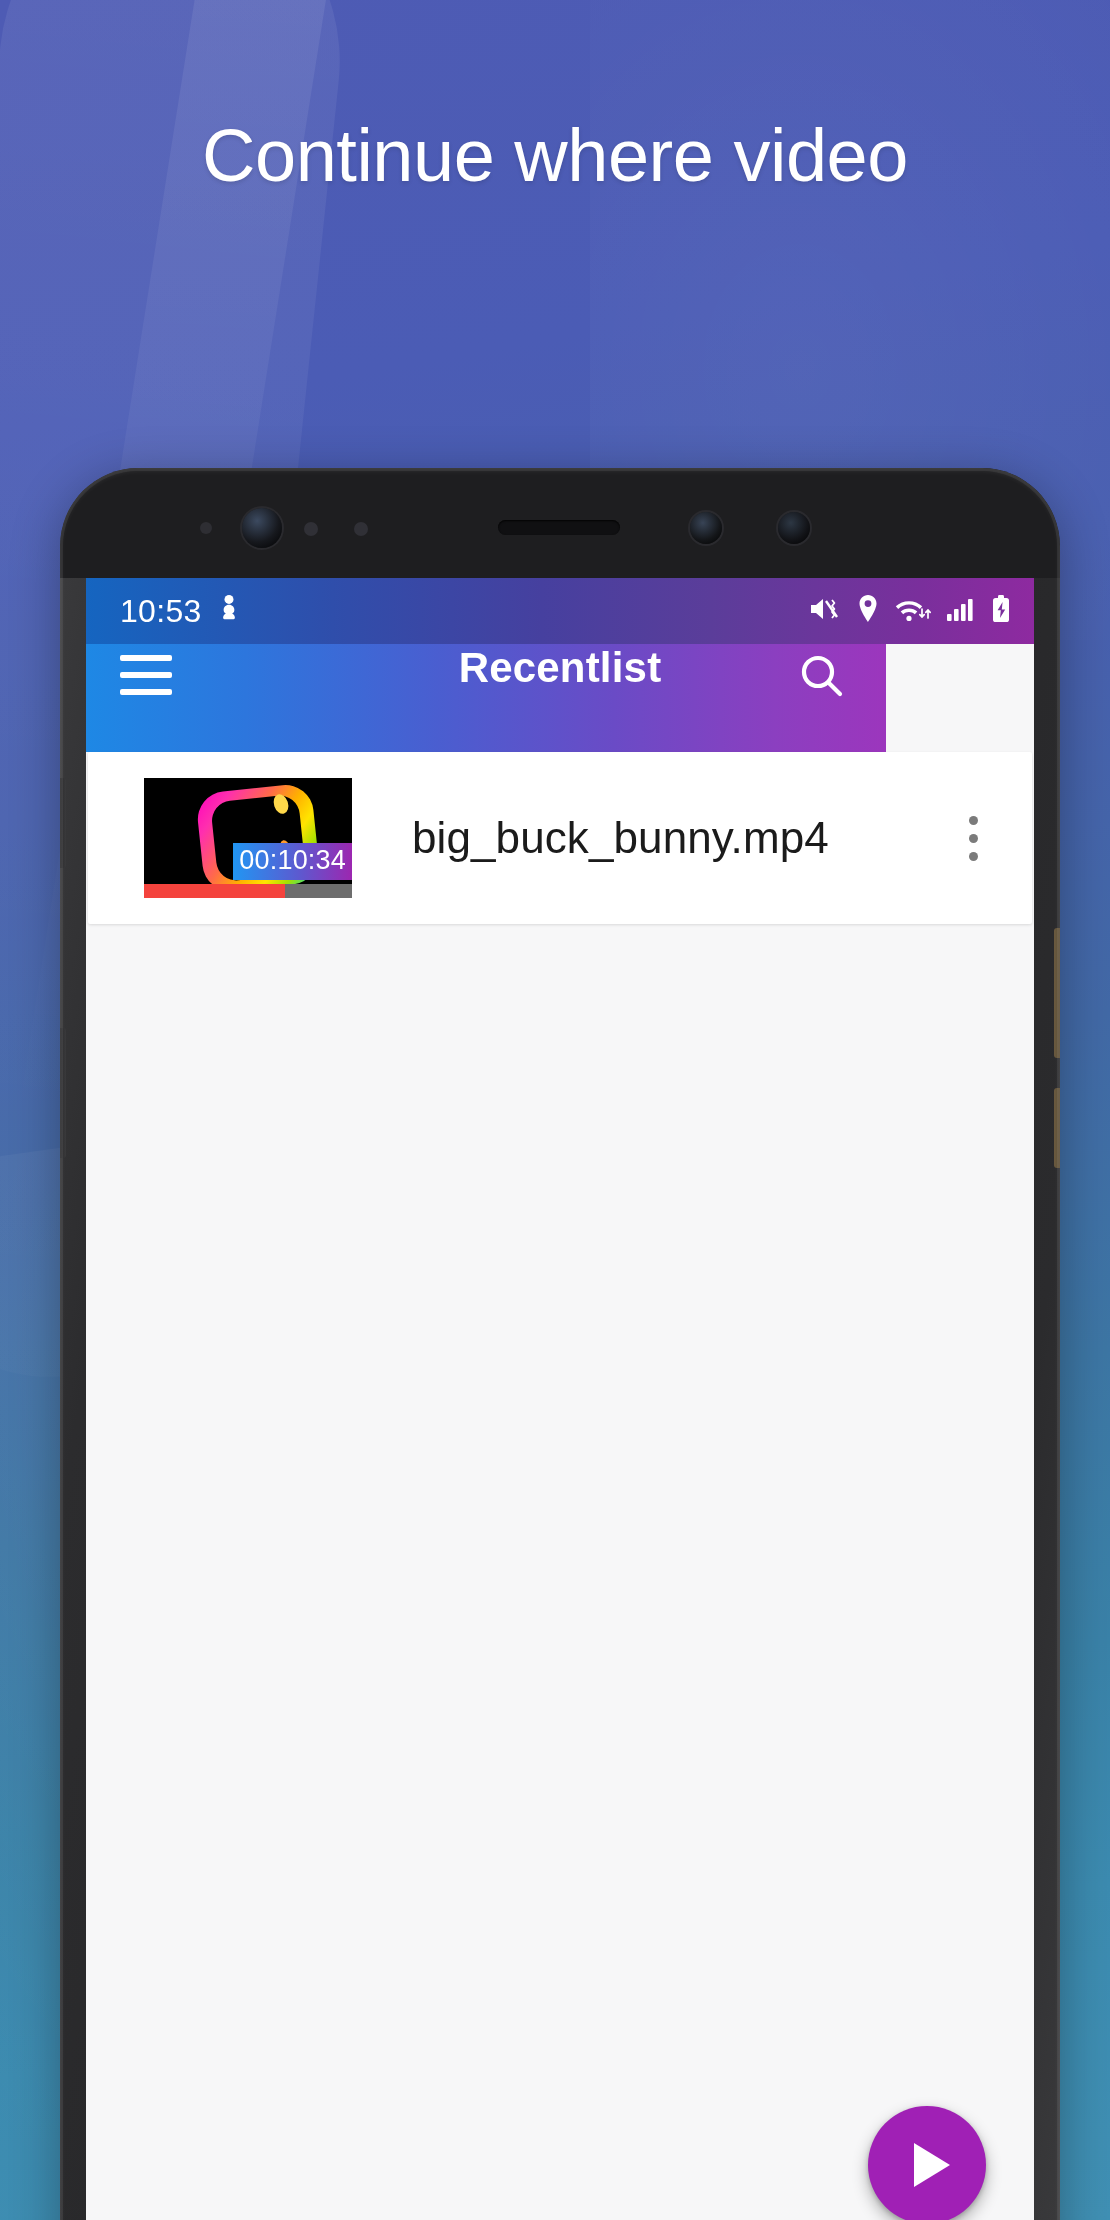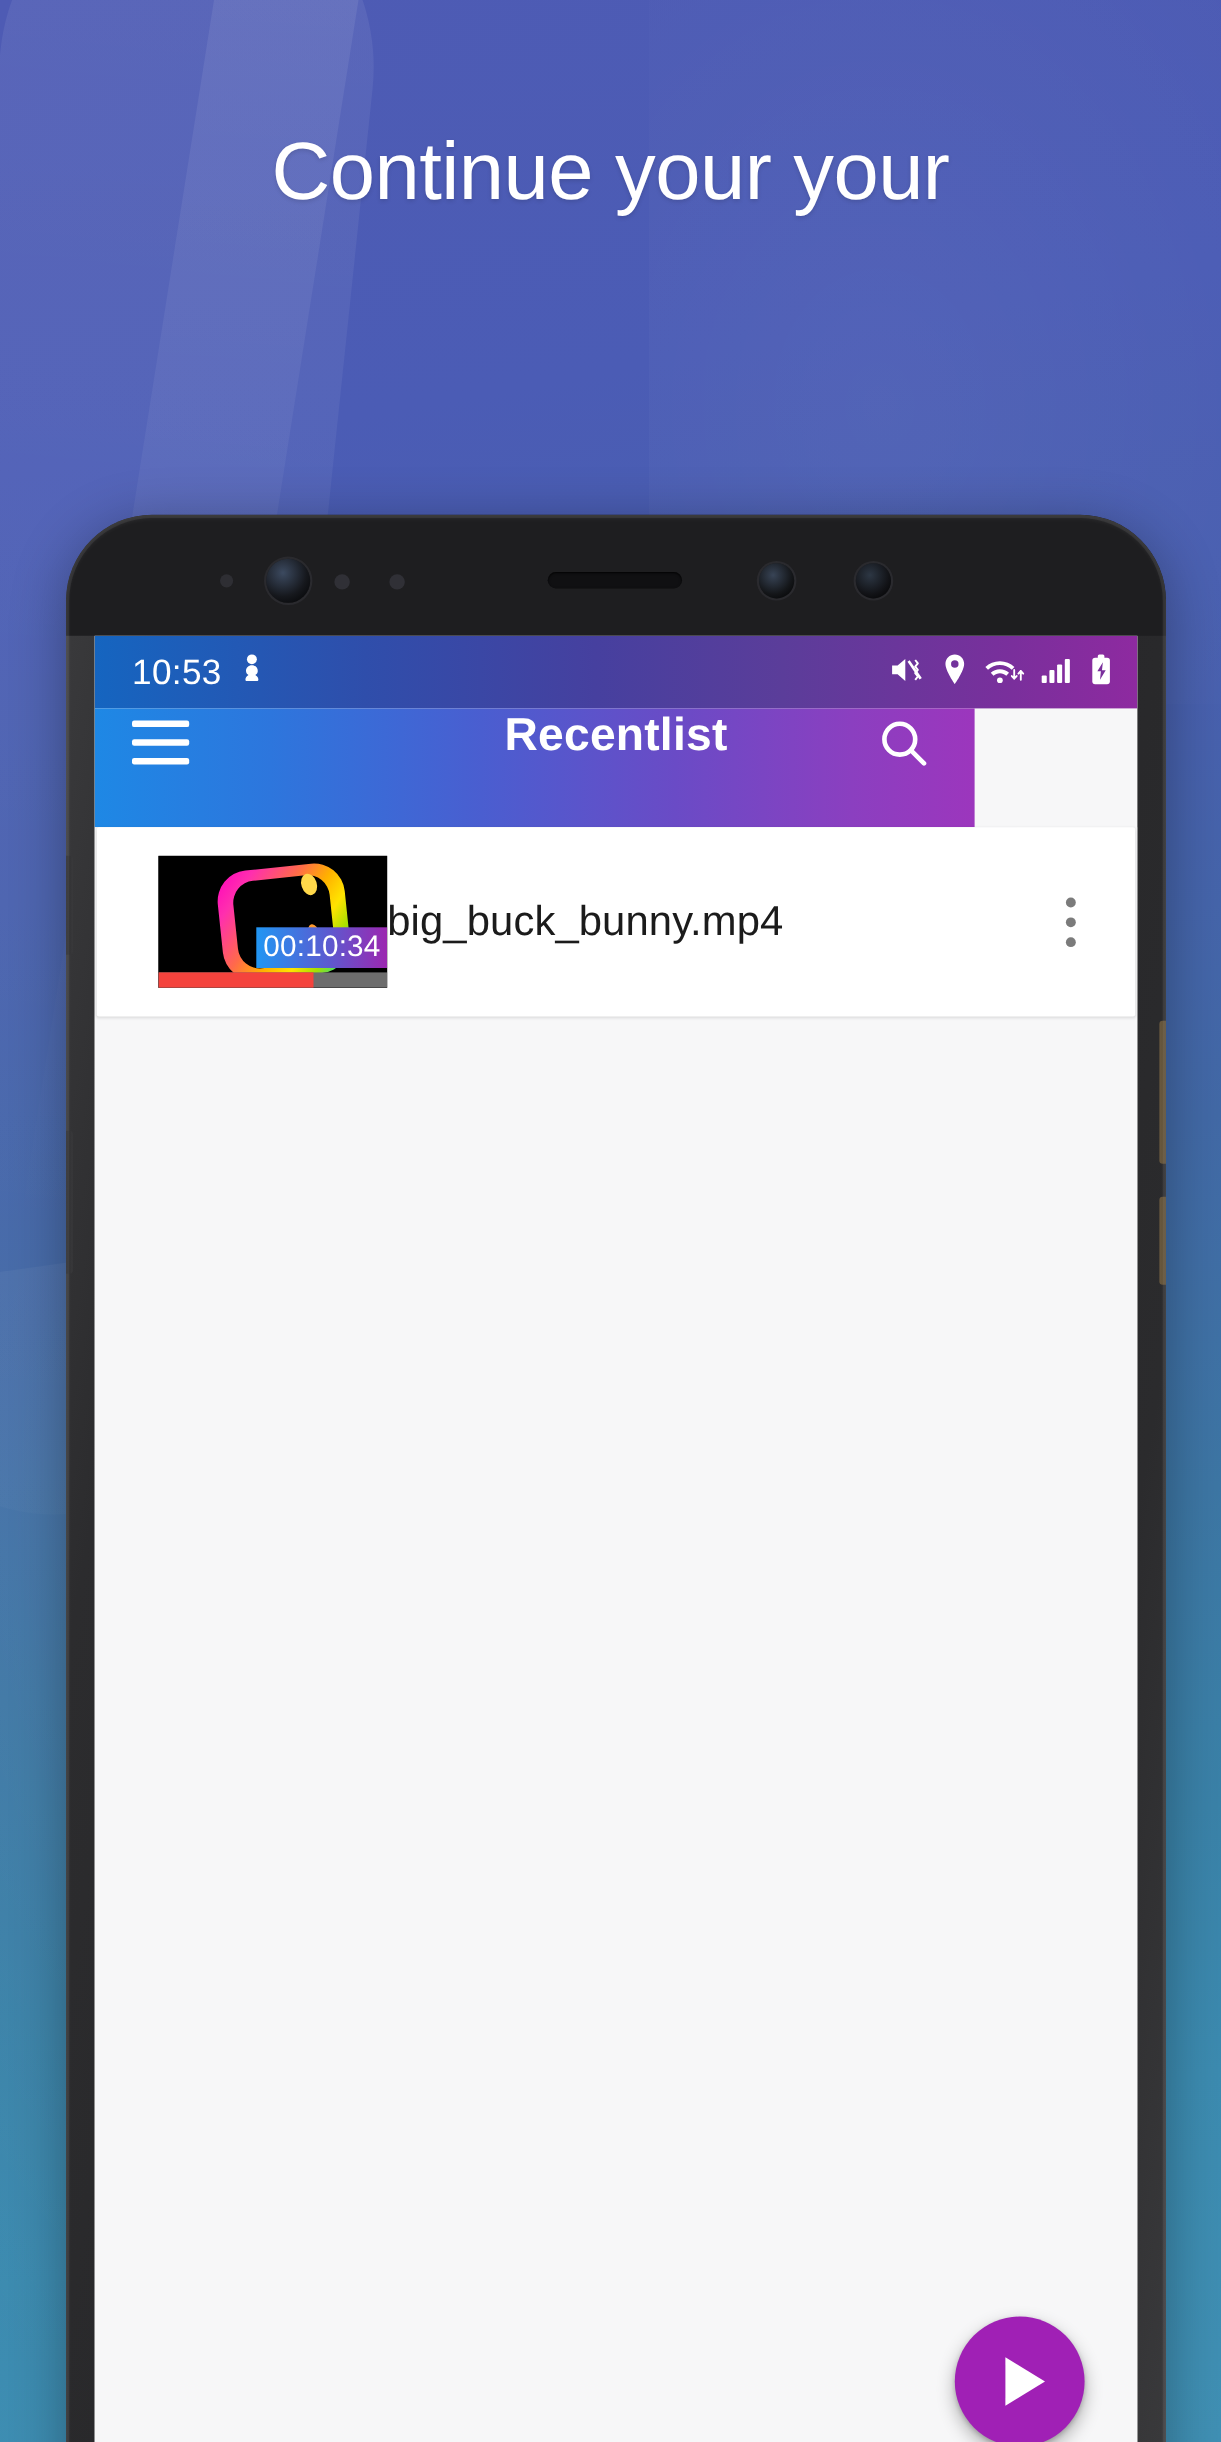--- a/index.html
+++ b/index.html
@@ -239,22 +239,22 @@
   }
   .thumb-progress-track {
     position:absolute; left:0; bottom:0; width:208px; height:14px;
     background:#6d6d6d; z-index:7;
   }
   .thumb-progress-fill {
     position:absolute; left:0; bottom:0; height:14px;
     background:#f4433d; z-index:8;
   }
   .item-title {
-    flex:1 1 auto; 
-    font-size:38px; color:#1b1b1b; letter-spacing:0.1px;
+    flex:1 1 auto; padding-left:60px;
+    font-size:44px; color:#1b1b1b; letter-spacing:0.1px;
   }
   .item-menu {
     width:58px; height:86px; display:flex; flex-direction:column;
     align-items:center; justify-content:center; gap:9px; cursor:pointer; flex:0 0 auto;
   }
   .item-menu i { display:block; width:9px; height:9px; border-radius:50%; background:#7b7b7b; }
 
   
   #fab {
     position:absolute; right:48px; bottom:44px;
@@ -276,21 +276,21 @@
 <body>
 
 <div id="bg">
   <div id="bg-swoosh1"></div>
   <div id="bg-swoosh2"></div>
   <div id="bg-swoosh3"></div>
   <div id="bg-swoosh4"></div>
 </div>
 
 <div id="headline">
-  <span class="line">Continue your your</span>
+  <span class="line">Continue where video</span>
 </div>
 
 <div id="phone">
 
   <div id="notch-area">
     <div id="notch-sensors">
       <div class="sensor" id="sensor-a"></div>
       <div class="sensor" id="cam-main"></div>
       <div class="sensor" id="sensor-b"></div>
       <div class="sensor" id="sensor-c"></div>

